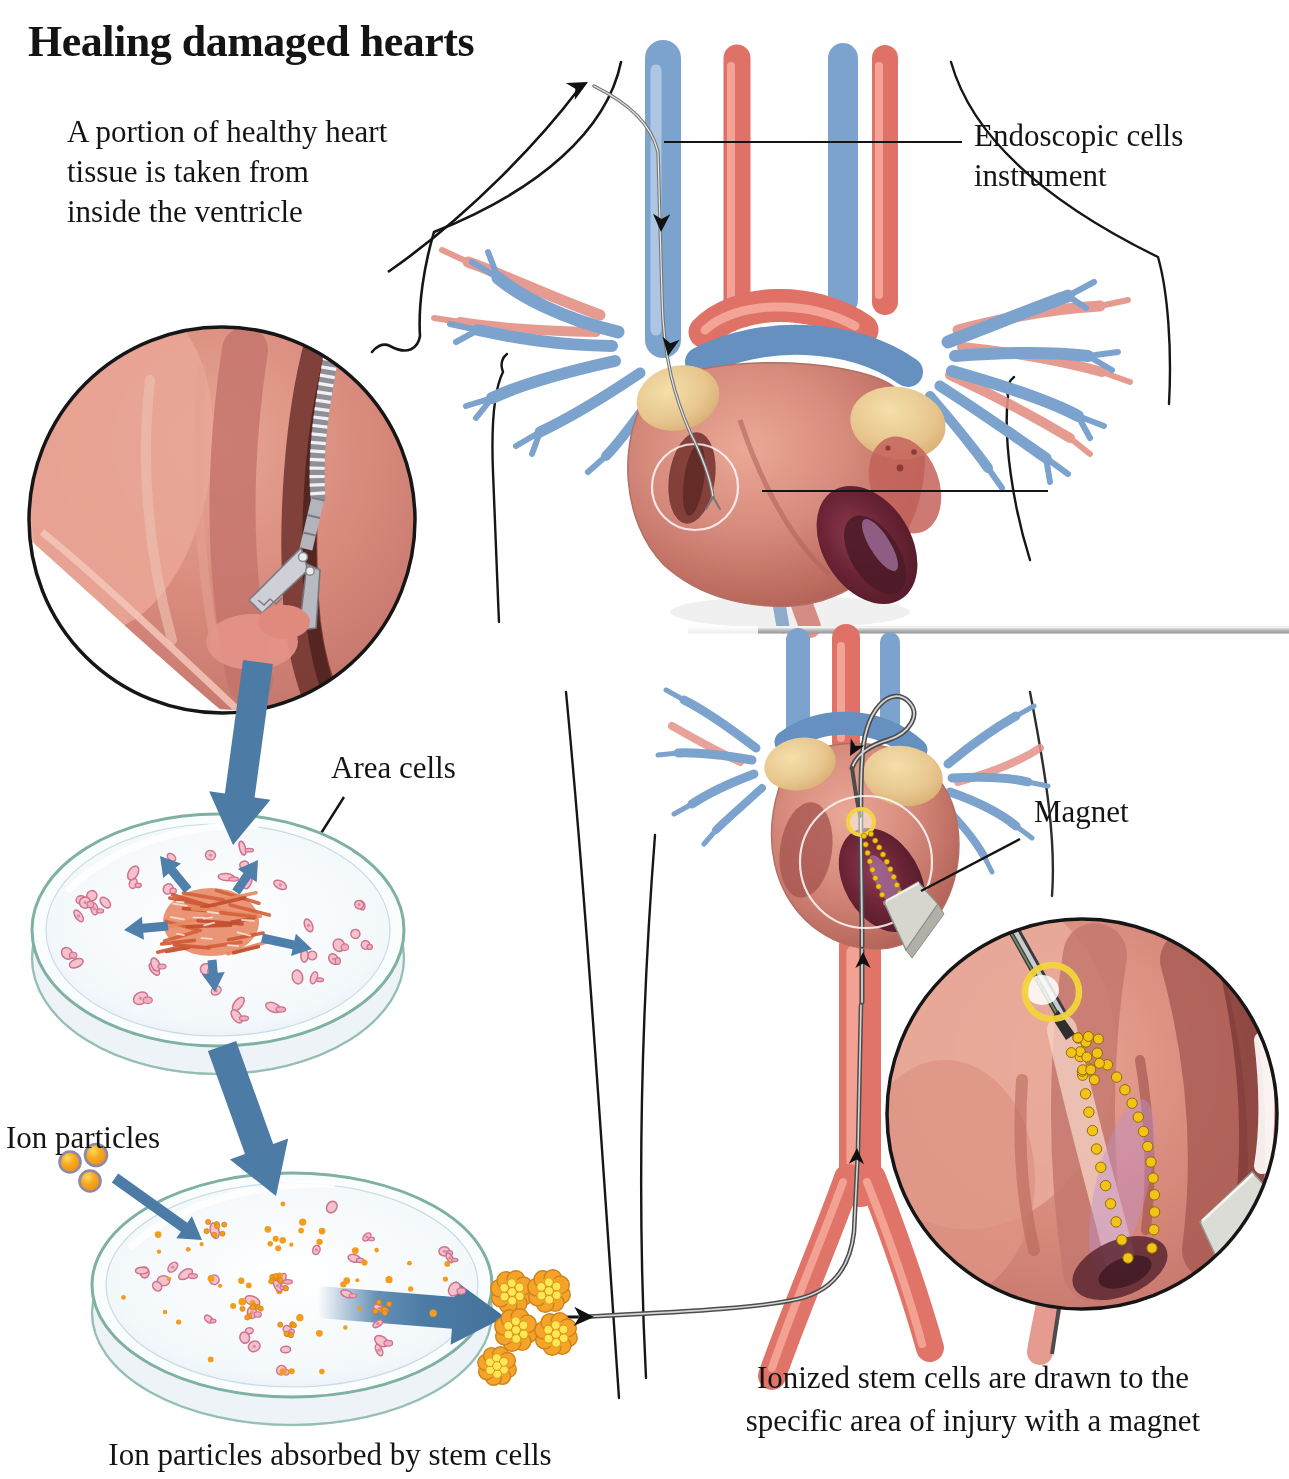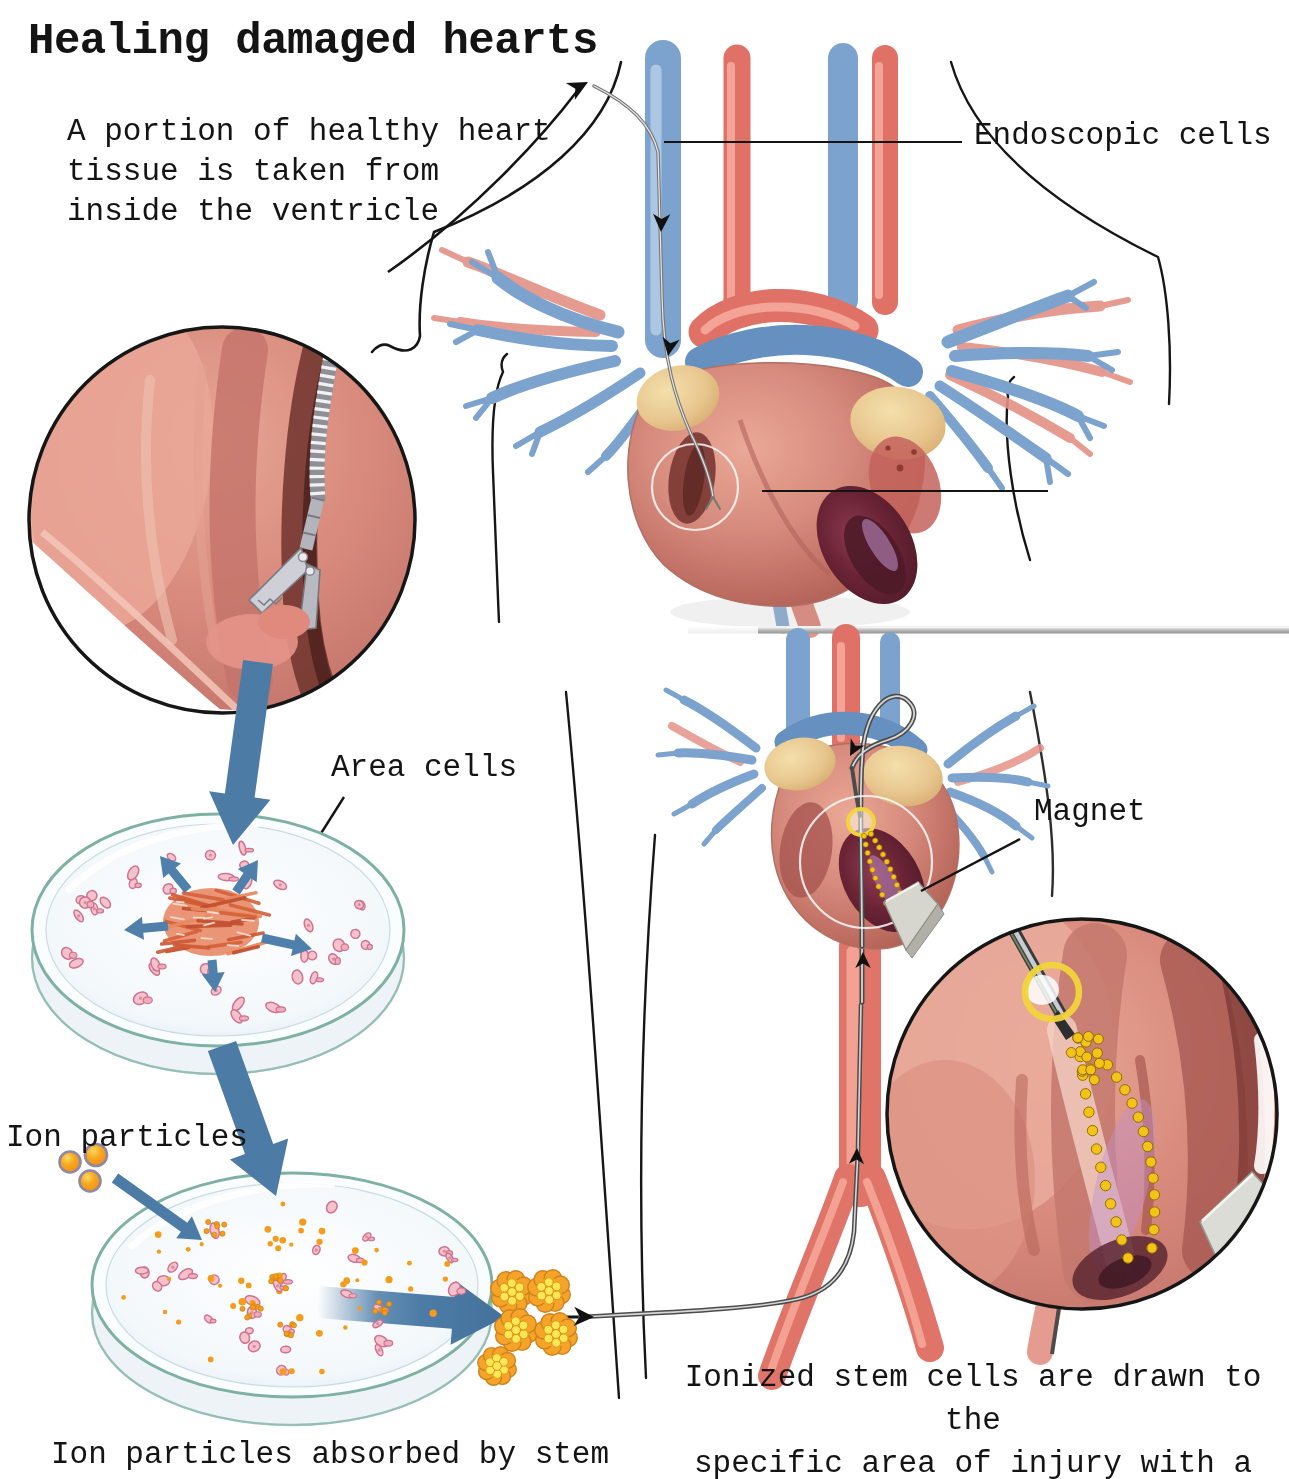--- a/index.html
+++ b/index.html
@@ -1,18 +1,18 @@
 <!DOCTYPE html>
 <html style="--text: #141414;"><head>
 <meta charset="utf-8">
 <style>
   html,body{margin:0;padding:0;background:#fff;}
   body{width:1289px;height:1479px;overflow:hidden;}
   .stage{position:relative;width:1182px;height:1479px;background:#fff;
-         font-family:Liberation Mono, monospace;color:var(--text,#141414);}
+         font-family:Liberation Serif, serif;color:var(--text,#141414);}
   svg.art{position:absolute;left:0;top:0;width:1289px;height:1479px;}
   .lbl{position:absolute;white-space:nowrap;}
   .title{left:28px;top:16px;font-size:44px;font-weight:600;letter-spacing:-0.5px;}
   .ann{font-size:31px;line-height:40px;}
   .step1{left:67px;top:112px;}
   .endoscope{left:974px;top:116px;}
   .damage{left:1058px;top:420px;}
   .stem{left:331px;top:748px;}
   .ion{left:6px;top:1094px;margin-top:24px;}
   .magnetlbl{left:1034px;top:792px;}
@@ -747,20 +747,21 @@
 <div class="lbl title">Healing damaged hearts</div>
 
 <div class="lbl ann step1">
   <div>A portion of healthy heart</div>
   <div>tissue is taken from</div>
   <div>inside the ventricle</div>
 </div>
 
 <div class="lbl ann endoscope">
   <div>Endoscopic cells</div>
+  <div>instrument</div>
 </div>
 
 
 <div class="lbl ann stem">Area cells</div>
 <div class="lbl ann ion">Ion particles</div>
 <div class="lbl ann magnetlbl">Magnet</div>
 
 <div class="cap dish2cap">Ion particles absorbed by stem cells</div>
 
 <div class="cap finalcap">

